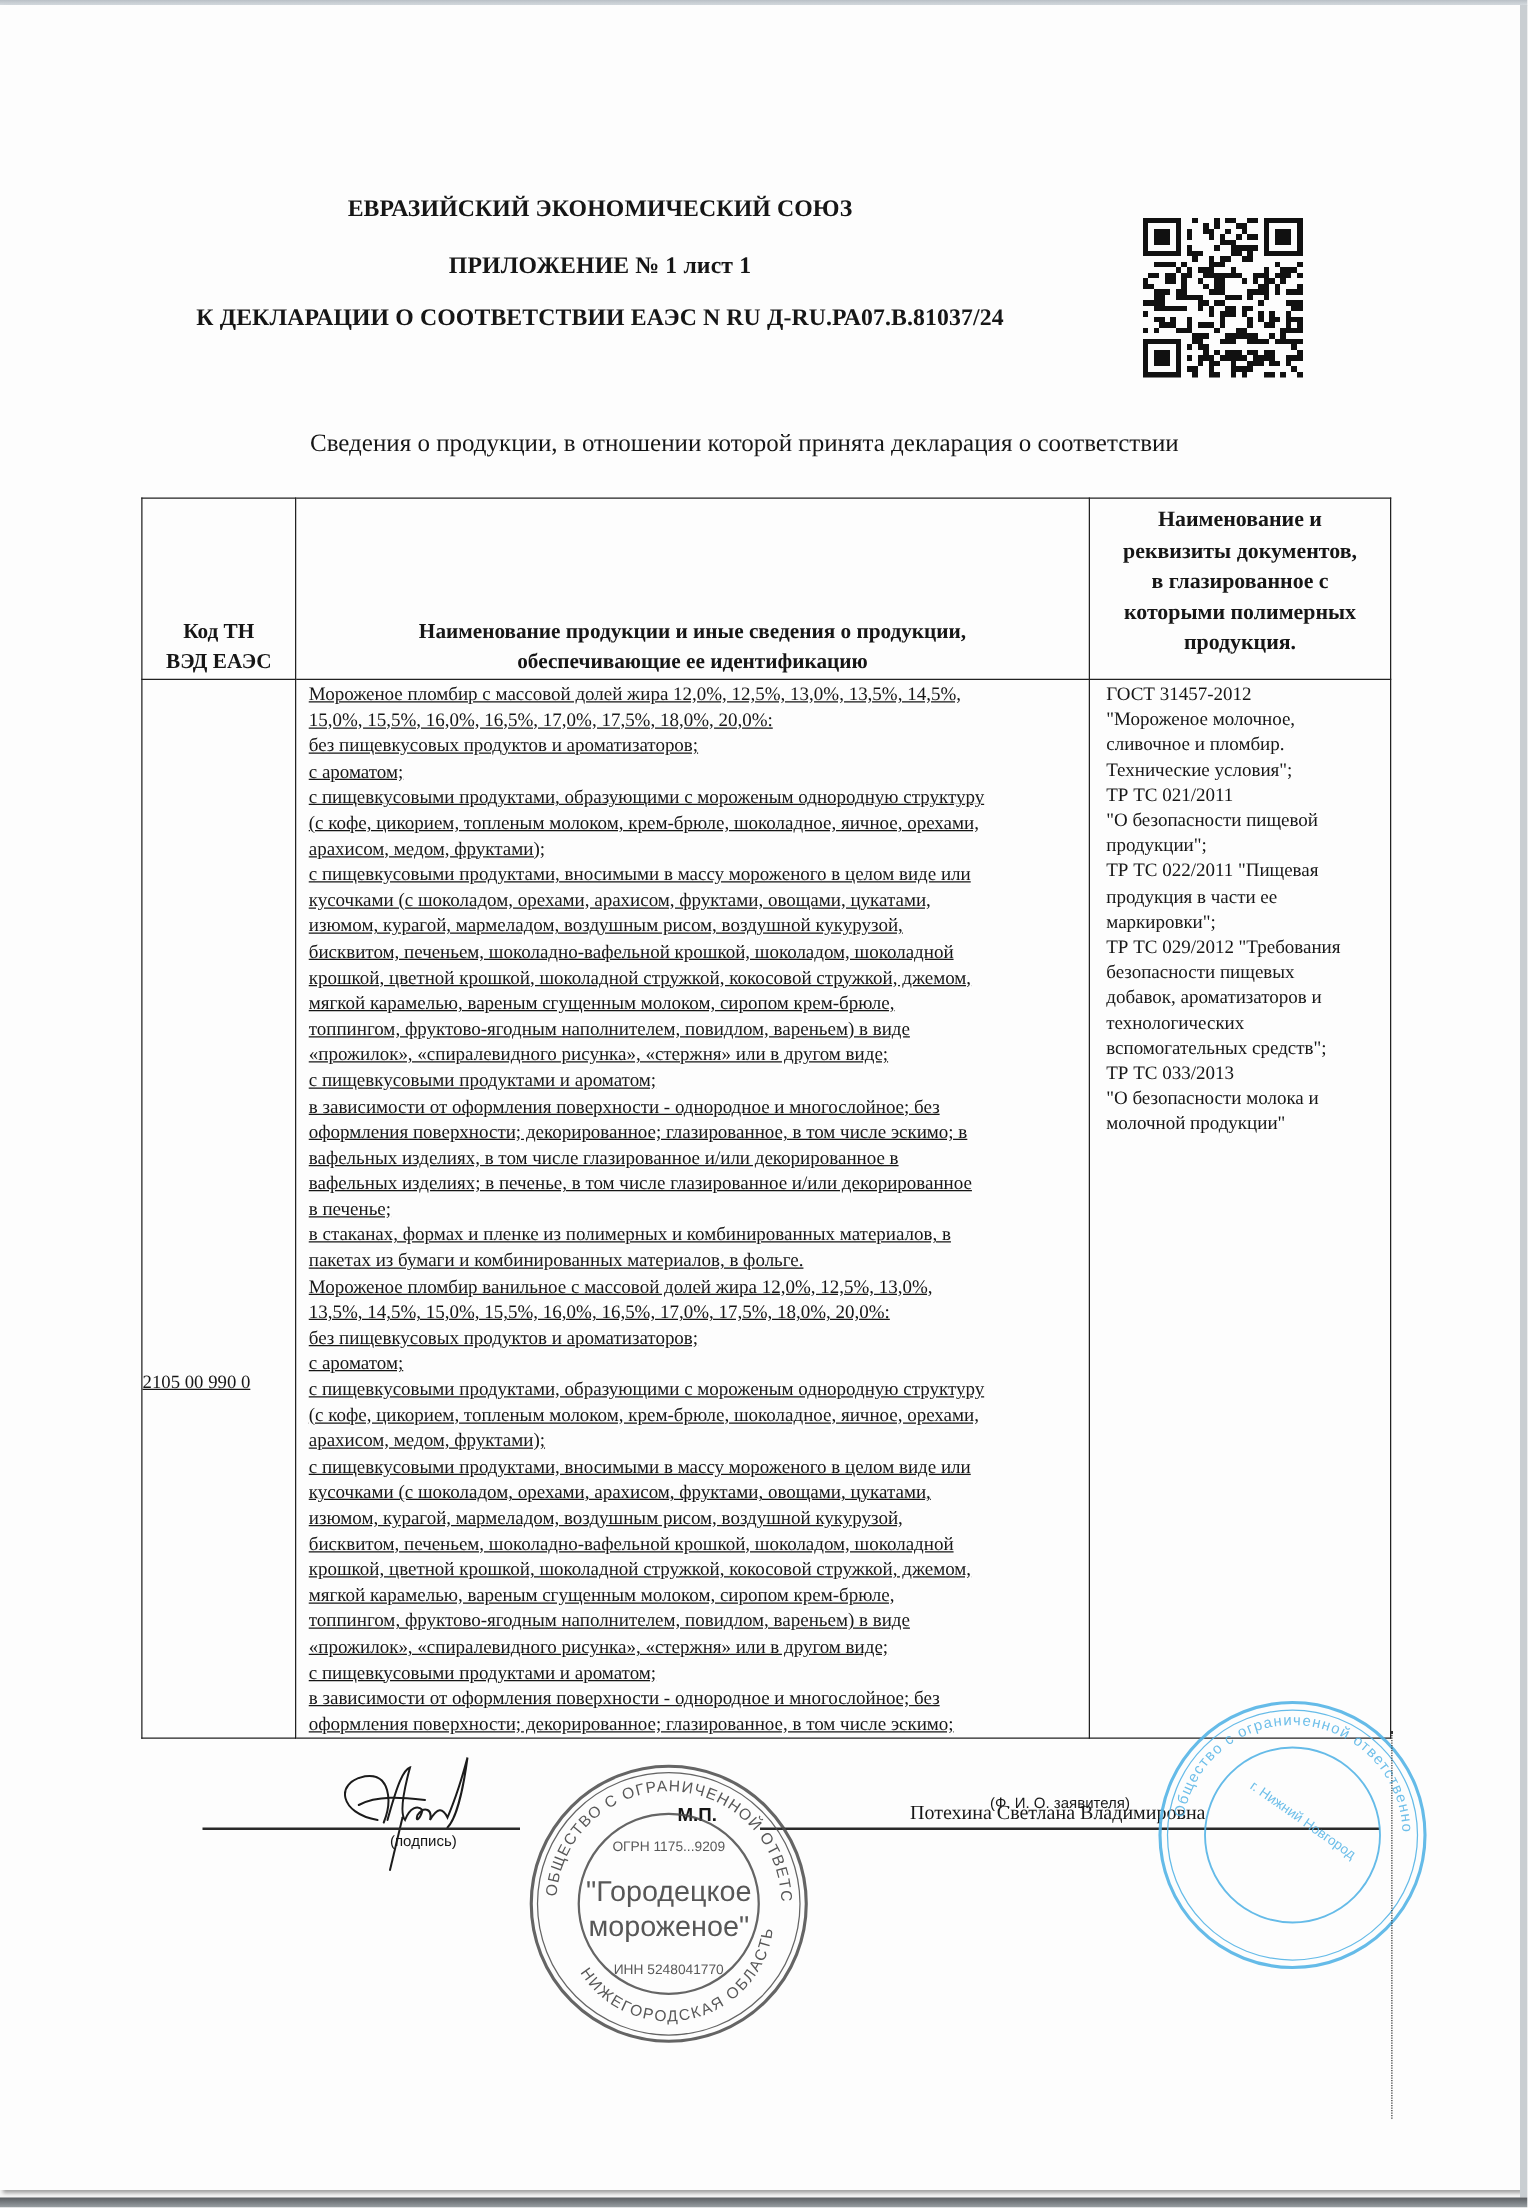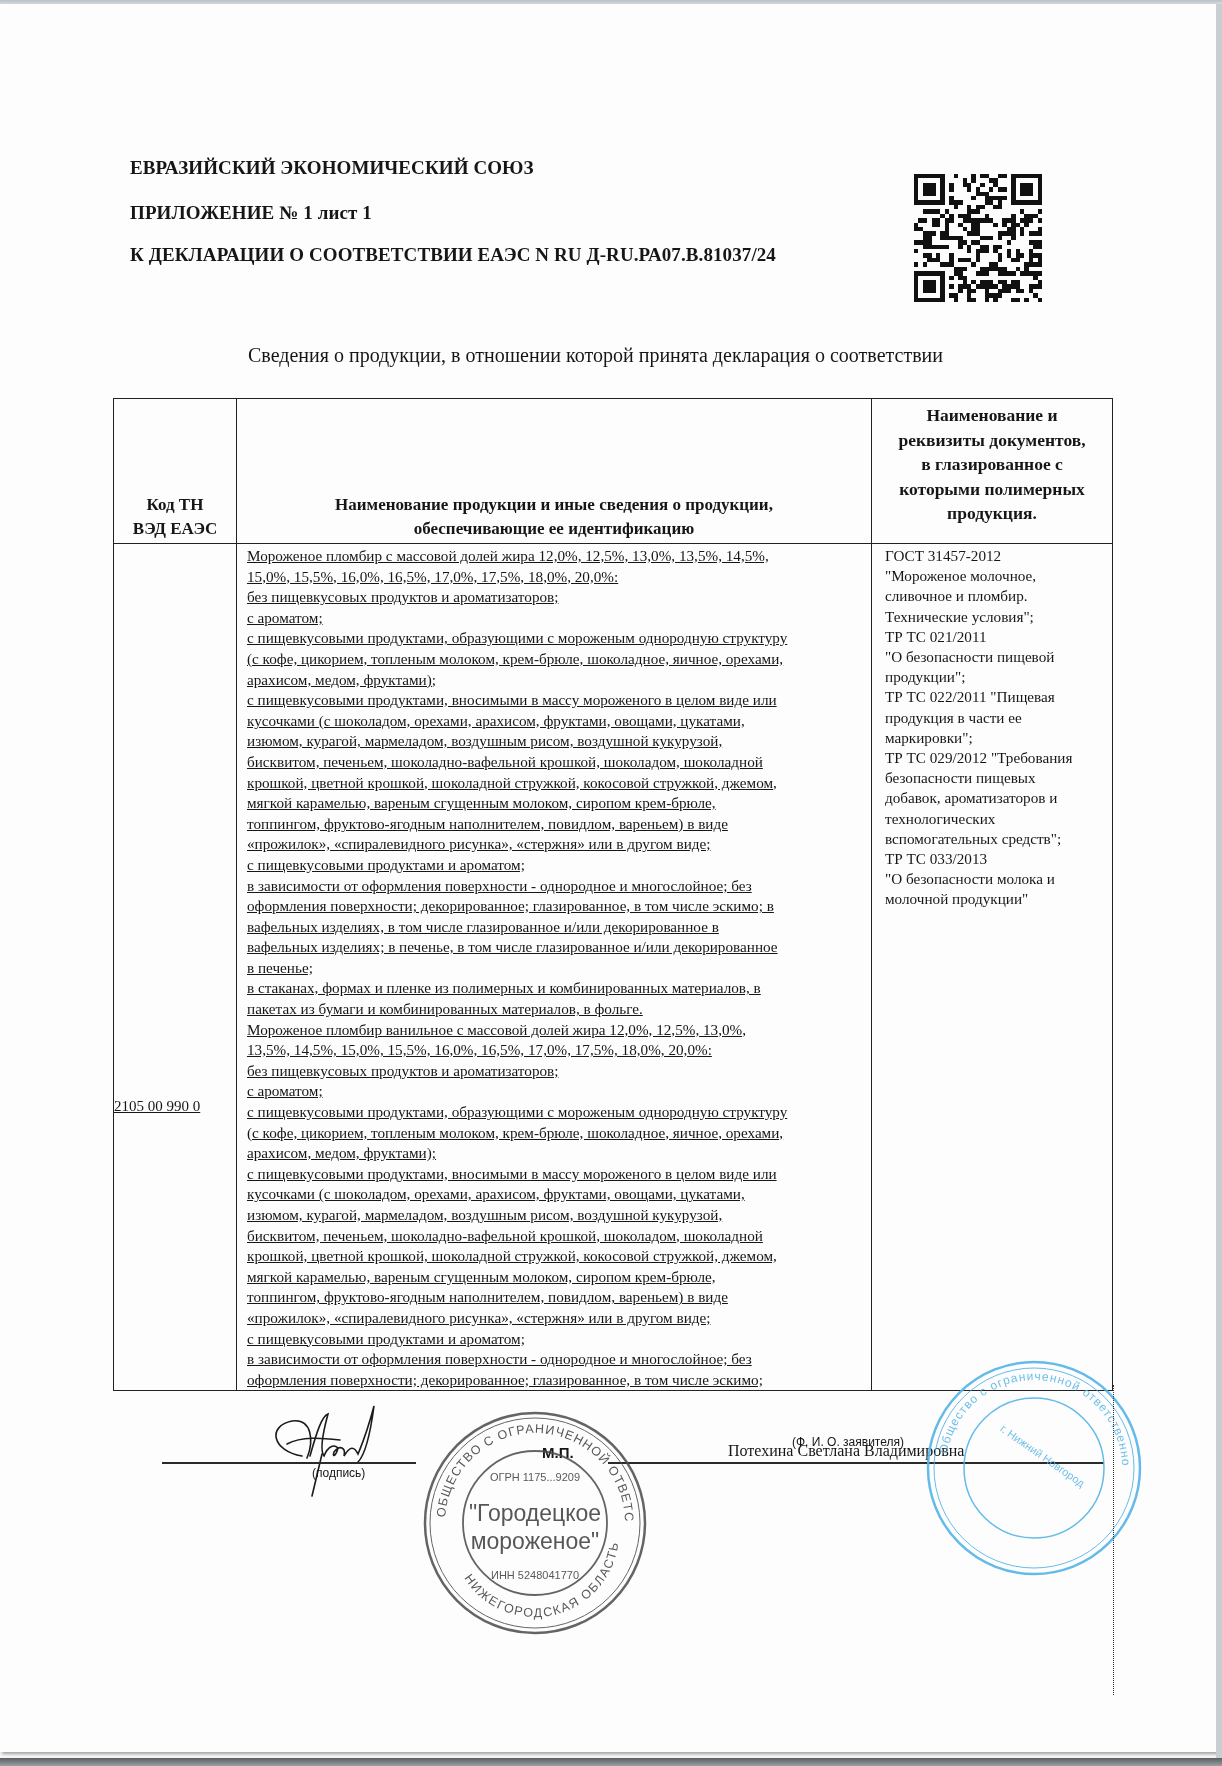--- a/index.html
+++ b/index.html
@@ -13,21 +13,21 @@
       background: #fdfdfd;
       box-shadow: 2px 2px 3px rgba(0,0,0,0.35);
     }
     .topbar { position: absolute; left: 0; top: 0; width: 1222px; height: 5px;
       background: linear-gradient(#b9c0c6, #dde2e6); }
     .bottombar { position: absolute; left: 0; top: 1758px; width: 1222px; height: 8px;
       background: linear-gradient(#5a5e62, #9aa0a4); }
     .rightedge { position: absolute; left: 1216px; top: 4px; width: 6px; height: 1754px;
       background: #c9ced2; }
 
-    .hdr { position: absolute; left: 130px; width: 700px; text-align: left;
+    .hdr { position: absolute; left: 130px; width: 700px; text-align: center;
       font-weight: bold; font-size: 19px; letter-spacing: 0.1px; }
     #h1 { top: 157px; }
     #h2 { top: 202px; }
     #h3 { top: 244px; }
 
     .qr { position: absolute; left: 912px; top: 174px; width: 132px; height: 128px; }
 
     .subtitle { position: absolute; left: 248px; top: 344px; width: 760px;
       font-size: 20px; text-align: left; }
 

